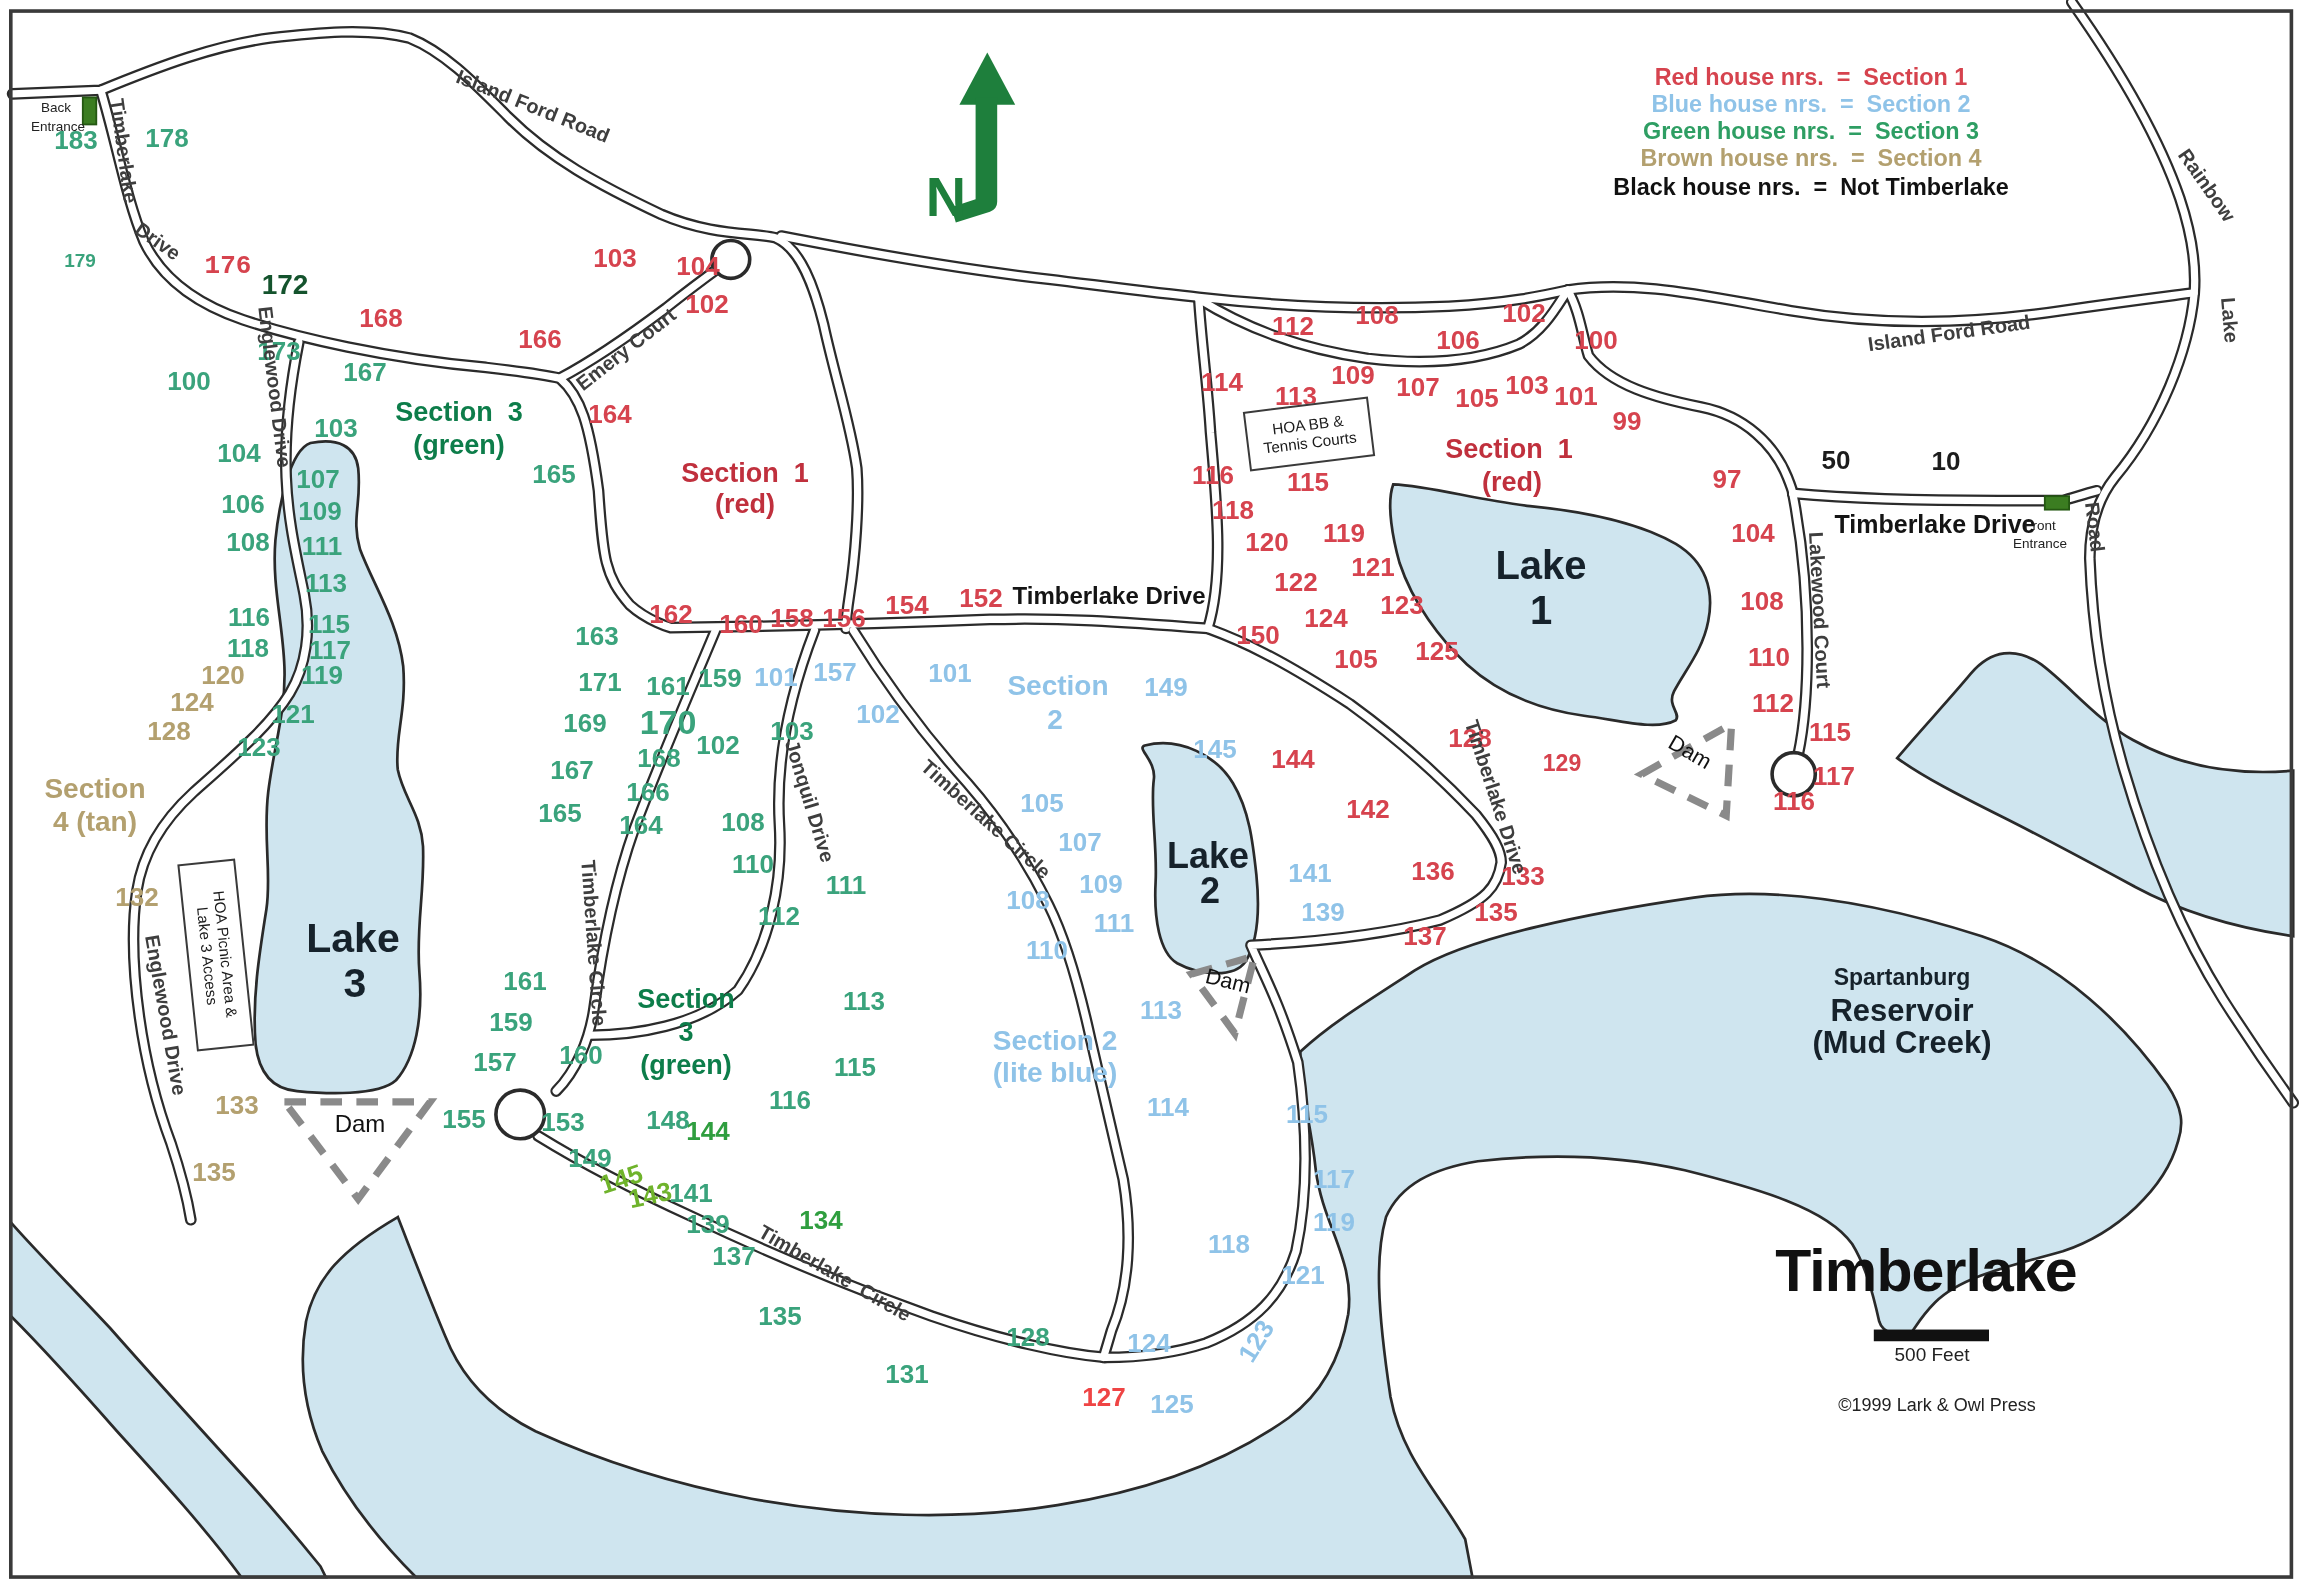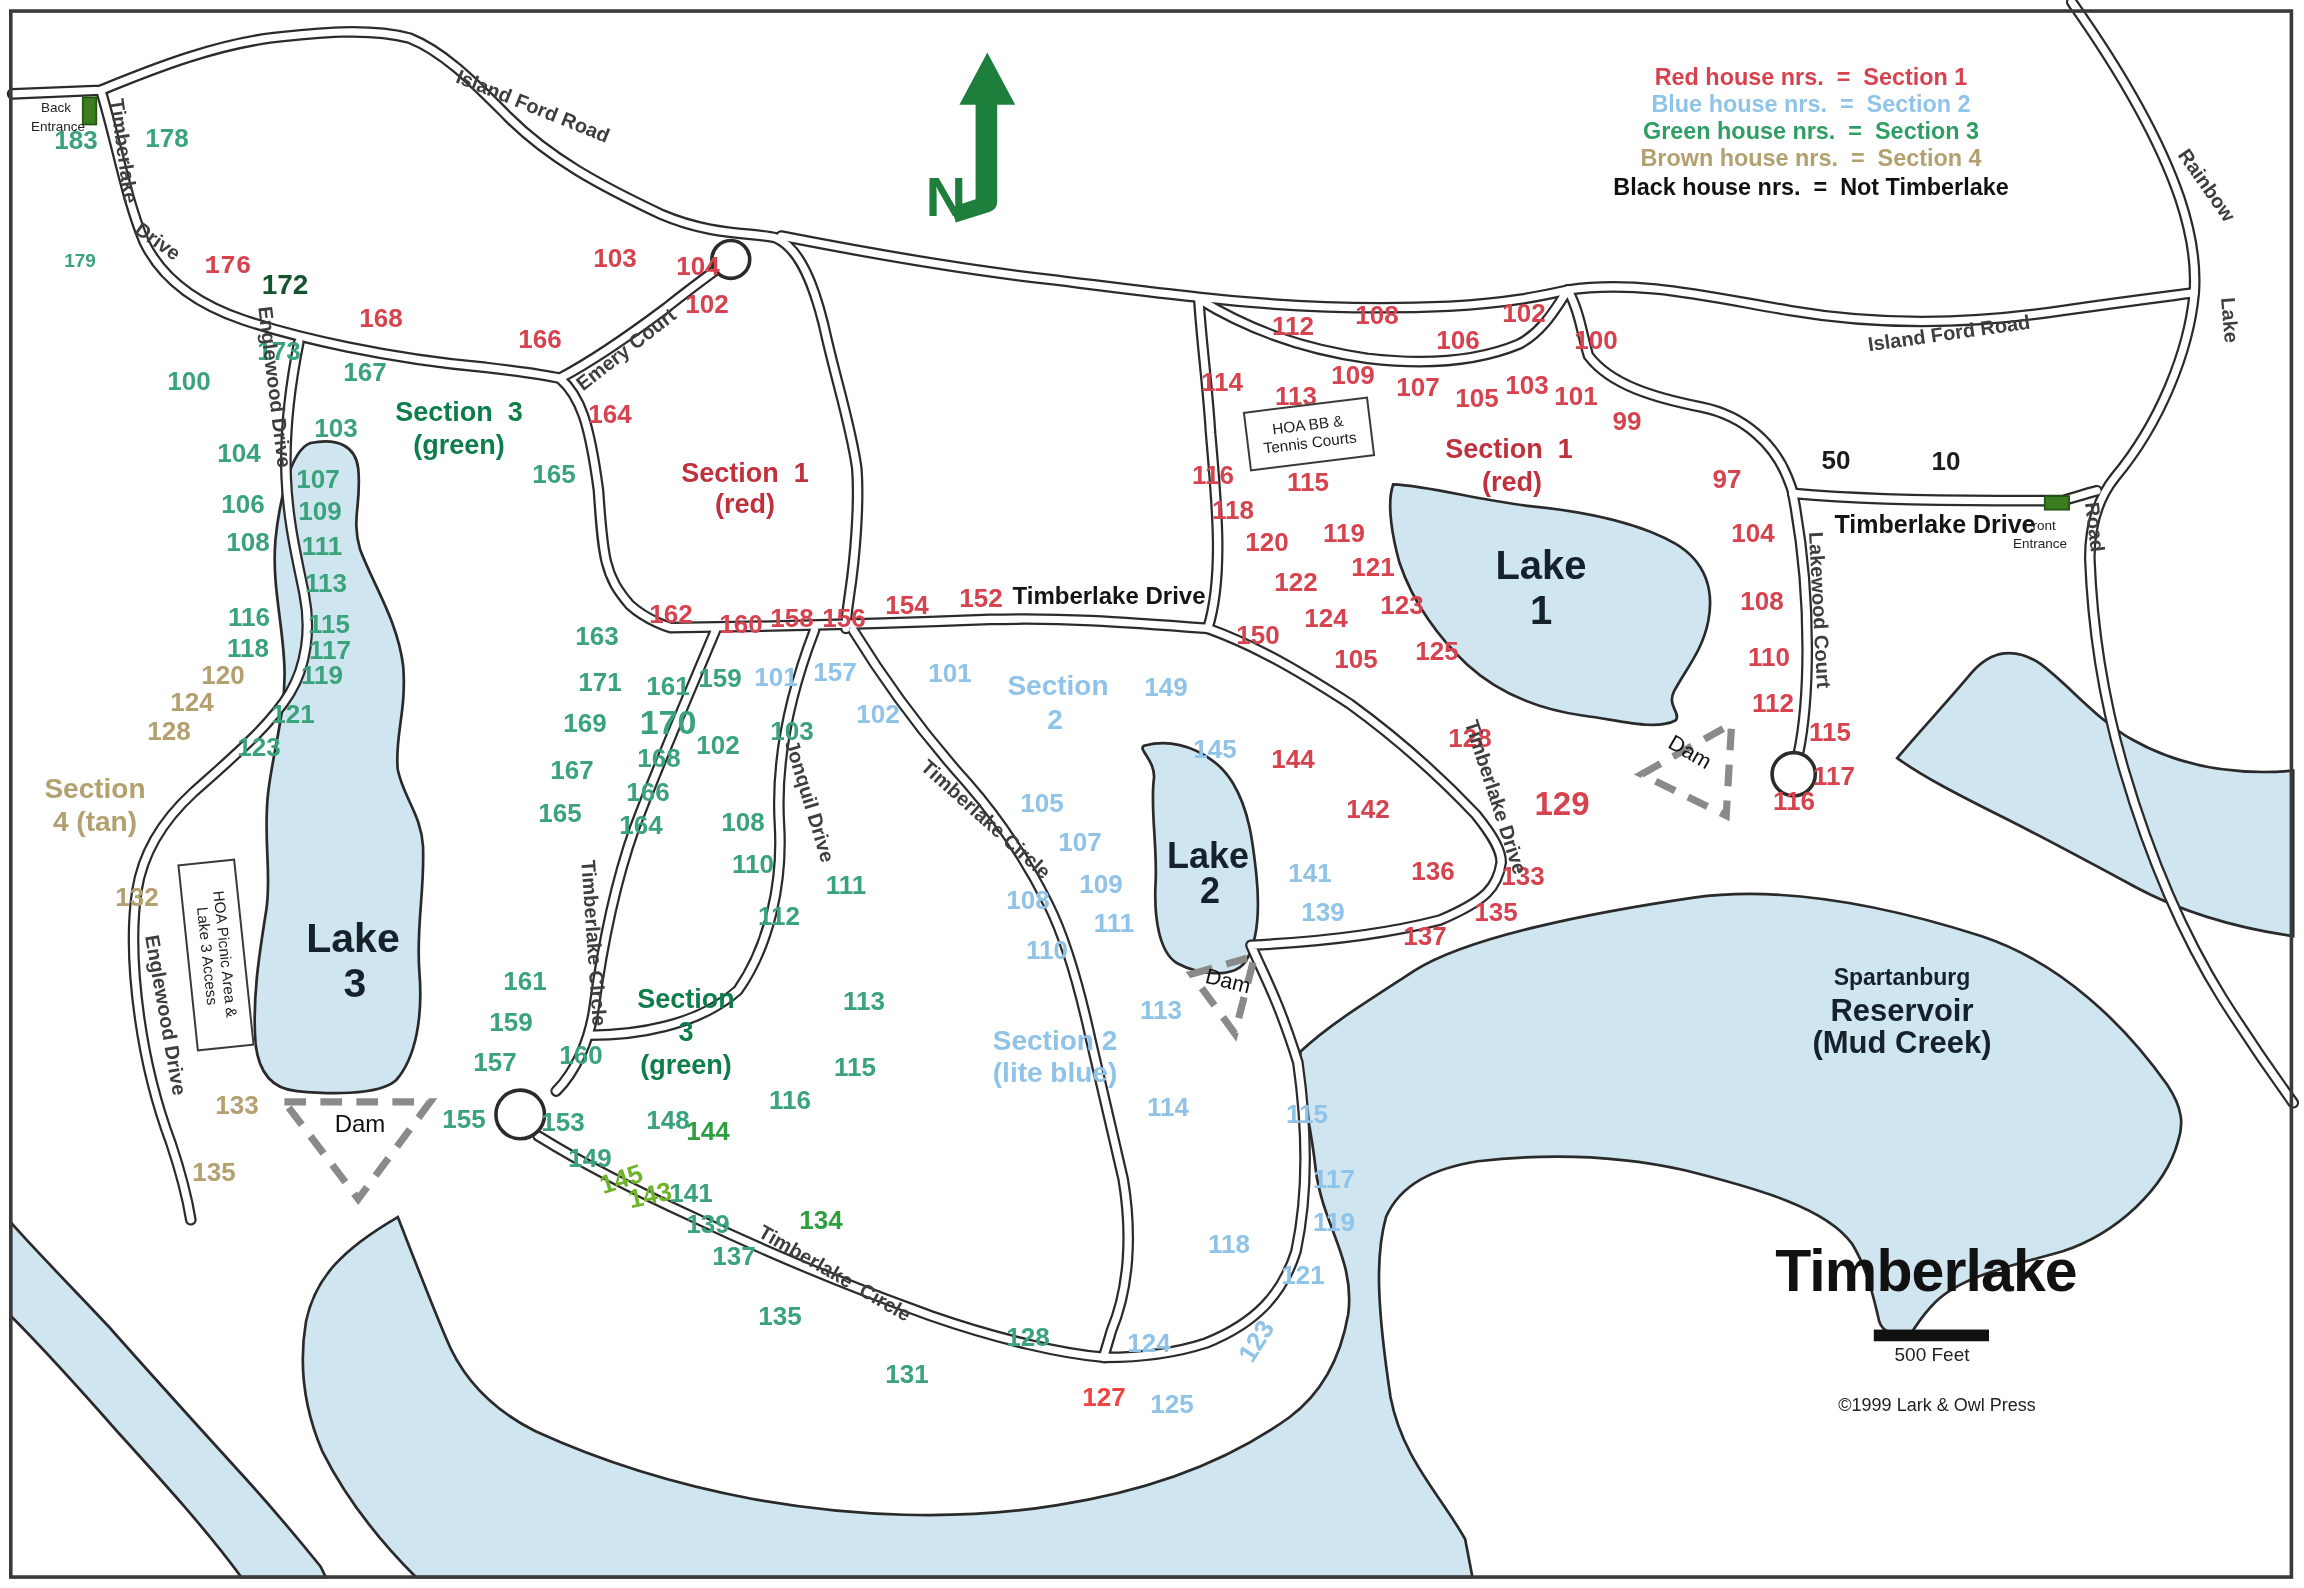--- a/index.html
+++ b/index.html
@@ -221,21 +221,21 @@
       <span class="lbl" style="left: 1233px; top: 510px; font-size: 26px; color: rgb(214, 67, 78); font-weight: 700;">118</span>
       <span class="lbl" style="left: 1267px; top: 542px; font-size: 26px; color: rgb(214, 67, 78); font-weight: 700;">120</span>
       <span class="lbl" style="left: 1344px; top: 533px; font-size: 26px; color: rgb(214, 67, 78); font-weight: 700;">119</span>
       <span class="lbl" style="left: 1373px; top: 567px; font-size: 26px; color: rgb(214, 67, 78); font-weight: 700;">121</span>
       <span class="lbl" style="left: 1296px; top: 582px; font-size: 26px; color: rgb(214, 67, 78); font-weight: 700;">122</span>
       <span class="lbl" style="left: 1402px; top: 605px; font-size: 26px; color: rgb(214, 67, 78); font-weight: 700;">123</span>
       <span class="lbl" style="left: 1326px; top: 618px; font-size: 26px; color: rgb(214, 67, 78); font-weight: 700;">124</span>
       <span class="lbl" style="left: 1356px; top: 659px; font-size: 26px; color: rgb(214, 67, 78); font-weight: 700;">105</span>
       <span class="lbl" style="left: 1437px; top: 651px; font-size: 26px; color: rgb(214, 67, 78); font-weight: 700;">125</span>
       <span class="lbl" style="left: 1470px; top: 738px; font-size: 26px; color: rgb(214, 67, 78); font-weight: 700;">128</span>
-      <span class="lbl" style="left: 1562px; top: 803px; font-size: 33px; color: rgb(214, 67, 78); font-weight: 700;">129</span>
+      <span class="lbl" style="left: 1562px; top: 763px; font-size: 23px; color: rgb(214, 67, 78); font-weight: 700;">129</span>
       <span class="lbl" style="left: 1293px; top: 759px; font-size: 26px; color: rgb(214, 67, 78); font-weight: 700;">144</span>
       <span class="lbl" style="left: 1368px; top: 809px; font-size: 26px; color: rgb(214, 67, 78); font-weight: 700;">142</span>
       <span class="lbl" style="left: 1433px; top: 871px; font-size: 26px; color: rgb(214, 67, 78); font-weight: 700;">136</span>
       <span class="lbl" style="left: 1523px; top: 876px; font-size: 26px; color: rgb(214, 67, 78); font-weight: 700;">133</span>
       <span class="lbl" style="left: 1496px; top: 912px; font-size: 26px; color: rgb(214, 67, 78); font-weight: 700;">135</span>
       <span class="lbl" style="left: 1425px; top: 936px; font-size: 26px; color: rgb(214, 67, 78); font-weight: 700;">137</span>
       <span class="lbl" style="left: 1753px; top: 533px; font-size: 26px; color: rgb(214, 67, 78); font-weight: 700;">104</span>
       <span class="lbl" style="left: 1762px; top: 601px; font-size: 26px; color: rgb(214, 67, 78); font-weight: 700;">108</span>
       <span class="lbl" style="left: 1769px; top: 657px; font-size: 26px; color: rgb(214, 67, 78); font-weight: 700;">110</span>
       <span class="lbl" style="left: 1773px; top: 703px; font-size: 26px; color: rgb(214, 67, 78); font-weight: 700;">112</span>

